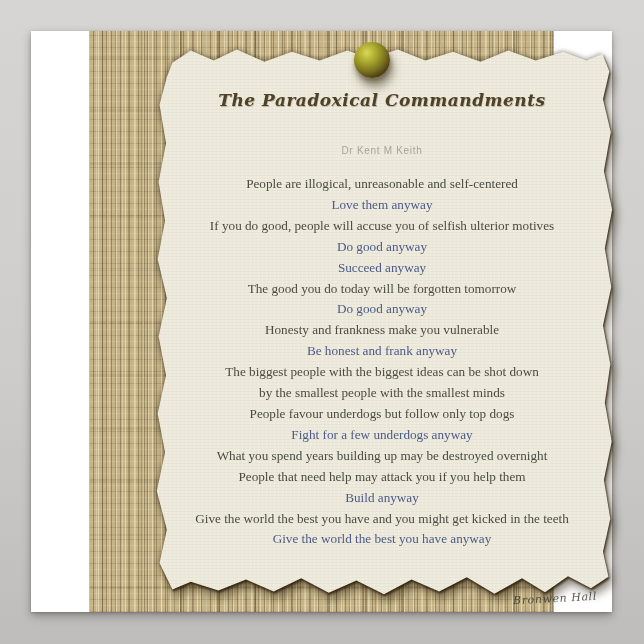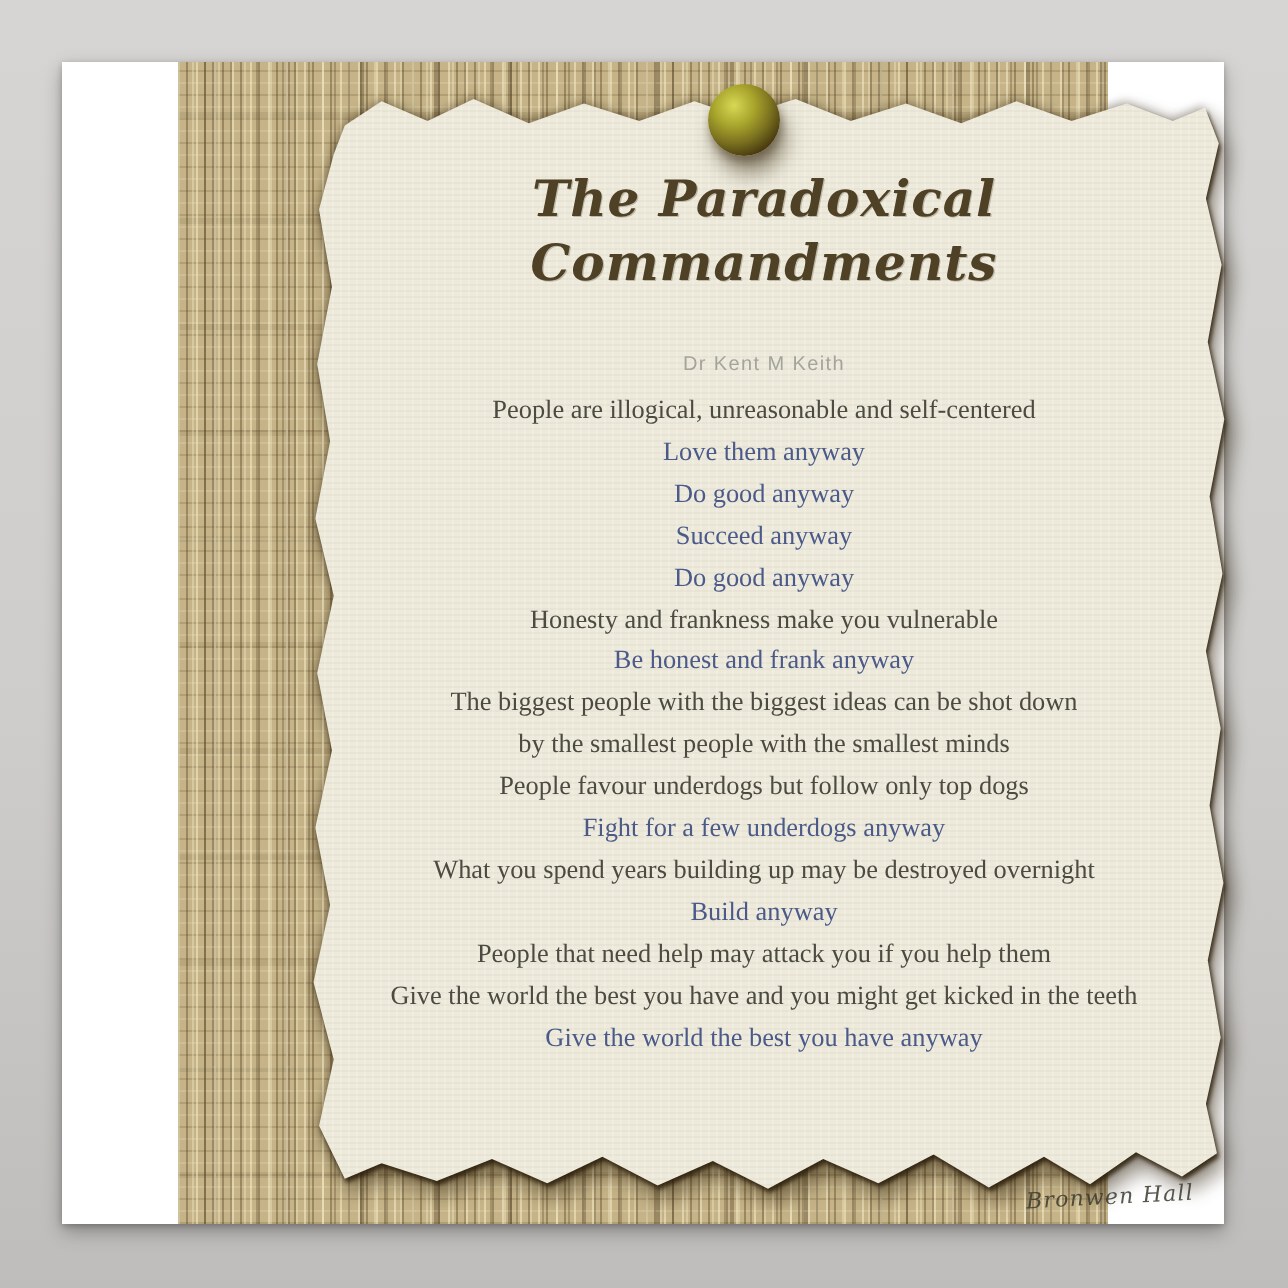--- a/index.html
+++ b/index.html
@@ -62,29 +62,29 @@
     background:radial-gradient(circle at 36% 30%, #d9d855 0%, var(--pin-olive,#a8a52c) 30%, #7a701f 55%, #47380f 78%, #251a05 100%);
     box-shadow:3px 9px 10px rgba(60,45,20,0.50), 1px 3px 4px rgba(60,45,20,0.40);
   }
 
   .content{
     position:absolute;left:63px;top:53px;width:460px;z-index:4;
     text-align:center;
   }
   .title{
     margin:0;font-family:"DejaVu Serif",serif;font-weight:bold;font-style:italic;
-    font-size:25px;line-height:32px;letter-spacing:0.5px;
+    font-size:17px;line-height:32px;letter-spacing:0.5px;
     color:var(--title-text,#4e4126);
     text-shadow:0.6px 0.6px 0 rgba(60,45,20,0.25);
   }
   .author{
     font-family:"Liberation Sans",sans-serif;font-size:10px;line-height:13px;
     letter-spacing:0.7px;color:var(--author-text,#a4a49c);margin-top:28px;
   }
-  .lines{margin-top:6px;}
+  .lines{margin-top:17px;}
   .line{font-family:"Liberation Serif",serif;font-size:13.2px;line-height:20.9px;white-space:nowrap;}
   .line.statement{color:var(--statement-text,#4b4b41);}
   .line.response{color:var(--response-text,#4b5a88);}
 
   .signature{
     position:absolute;left:411px;top:561px;width:110px;z-index:3;
     font-family:"DejaVu Serif",serif;font-style:italic;font-size:11px;
     color:#3b3a2e;text-align:center;transform:rotate(-3deg);
     letter-spacing:0.6px;opacity:0.85;
   }
@@ -106,32 +106,34 @@
       <div class="pin">
         <div class="pin-ball"></div>
       </div>
 
       <div class="content">
         <h1 class="title">The Paradoxical Commandments</h1>
         <div class="author">Dr Kent M Keith</div>
         <div class="lines">
             <div class="line statement">People are illogical, unreasonable and self-centered</div>
             <div class="line response">Love them anyway</div>
+            <div class="line statement">If you do good, people will accuse you of selfish ulterior motives</div>
             <div class="line response">Do good anyway</div>
             <div class="line response">Succeed anyway</div>
+            <div class="line statement">The good you do today will be forgotten tomorrow</div>
             <div class="line response">Do good anyway</div>
             <div class="line statement">Honesty and frankness make you vulnerable</div>
             <div class="line response">Be honest and frank anyway</div>
             <div class="line statement">The biggest people with the biggest ideas can be shot down</div>
             <div class="line statement">by the smallest people with the smallest minds</div>
             <div class="line statement">People favour underdogs but follow only top dogs</div>
             <div class="line response">Fight for a few underdogs anyway</div>
             <div class="line statement">What you spend years building up may be destroyed overnight</div>
+            <div class="line statement">People that need help may attack you if you help them</div>
             <div class="line response">Build anyway</div>
-            <div class="line statement">People that need help may attack you if you help them</div>
             <div class="line statement">Give the world the best you have and you might get kicked in the teeth</div>
             <div class="line response">Give the world the best you have anyway</div>
           </div>
       </div>
 
     </div>
   </div>
 </div>
 
 </body></html>

